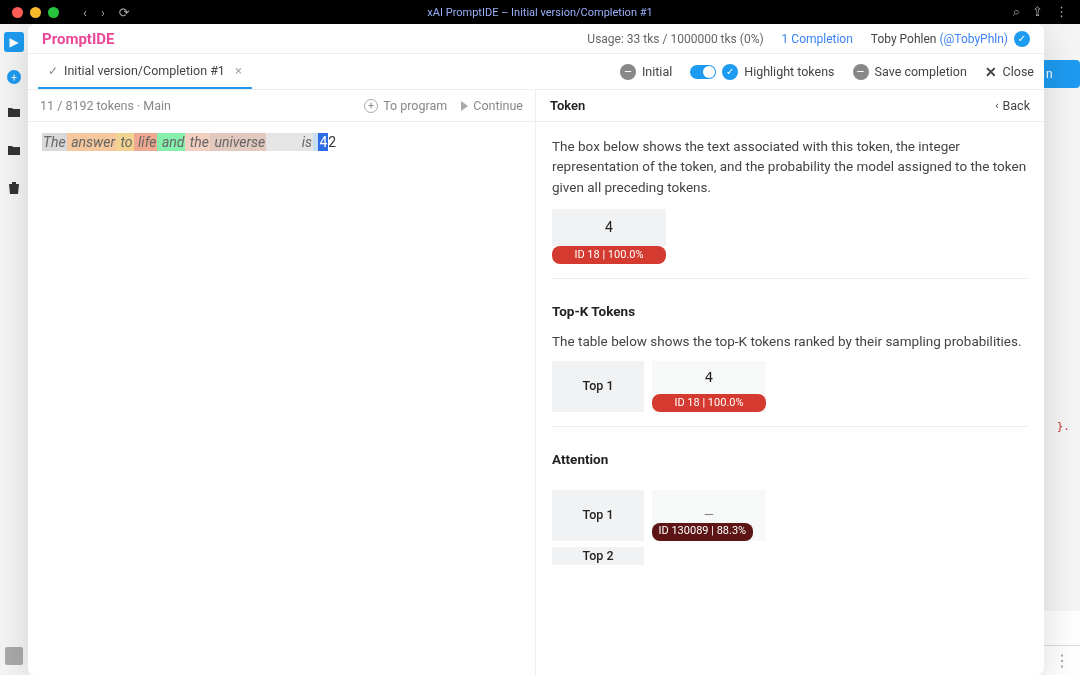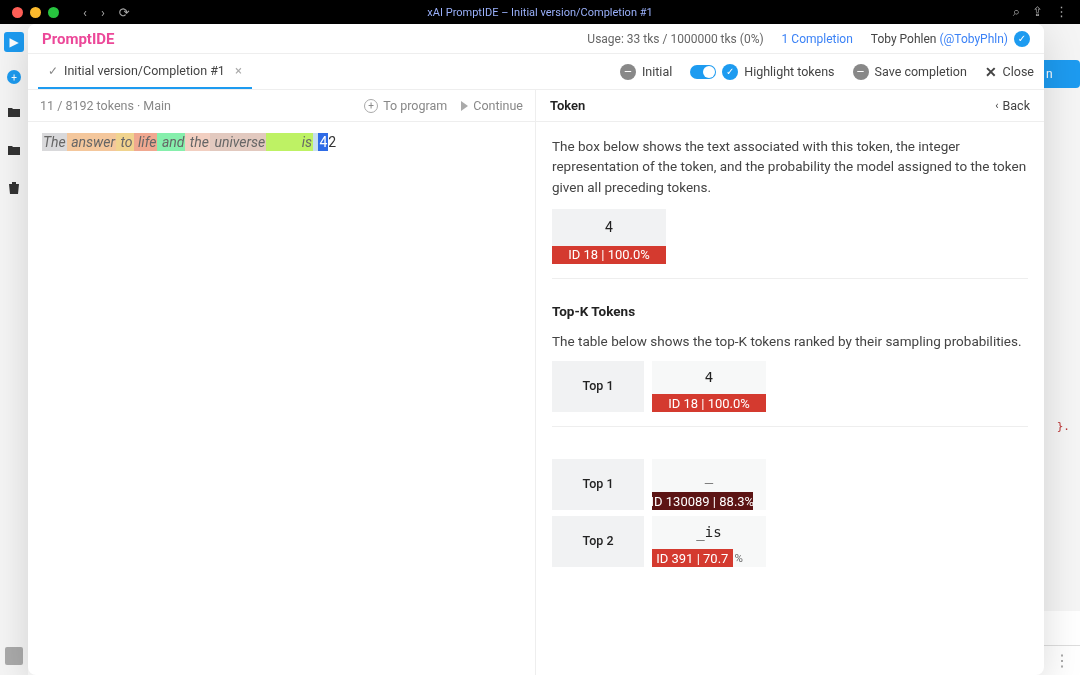--- a/index.html
+++ b/index.html
@@ -62,40 +62,40 @@
 
 .prompt-area { padding: 12px 14px; font-size: 14px; font-style: italic; color: #666; }
 .hl-tok { padding: 1px 1px; }
 .t0 { background: #d9d9db; }
 .t1 { background: #f4c79c; }
 .t2 { background: #f0d38e; }
 .t3 { background: #f0a890; }
 .t4 { background: #86efac; }
 .t5 { background: #f2cfc1; }
 .t6 { background: #e2c9bf; }
-.t7 { background: #bef264; padding-left: 32px; }
+.t7 { background: #e5e5e5; padding-left: 32px; }
 .t8 { background: #c7dfee; }
 .sel { background: #2e6be6; color: #fff; font-style: normal; }
 .after-sel { font-style: normal; color: #333; }
 
 
 .right-head { height: 32px; display: flex; align-items: center; padding: 0 14px; border-bottom: 1px solid #eee; }
 .right-title { font-size: 13px; font-weight: 600; color: #222; }
 .back-link { margin-left: auto; color: #444; font-size: 12.5px; display: flex; align-items: center; gap: 4px; }
 .chev { font-size: 11px; }
 
 .right-body { padding: 14px 16px 60px; overflow-y: hidden; color: #444; font-size: 13.5px; line-height: 1.5; }
 .section { margin-bottom: 22px; }
 .section h3 { font-size: 13.5px; color: #222; margin: 6px 0 10px; }
 .section hr { border: none; border-top: 1px solid #eee; margin-top: 14px; }
 
 .token-box { width: 114px; background: #f1f2f3; display: flex; flex-direction: column; }
 .token-val { text-align: center; padding: 8px 0; font-size: 14px; color: #222; }
 .token-bar { height: 18px; position: relative; }
-.bar-fill { height: 100%; display: flex; align-items: center; justify-content: center; font-size: 13px; color: #fff; white-space: nowrap; }
+.bar-fill { height: 100%; display: flex; align-items: center; justify-content: center; font-size: 11px; color: #fff; white-space: nowrap; border-radius: 8px; }
 .red-bar { background: #d43a2f; }
 .darkred-bar { background: #5c1414; }
 
 .ranked-row { display: flex; gap: 8px; margin-bottom: 6px; }
 .rank-cell { width: 92px; background: #f1f2f3; display: flex; align-items: center; justify-content: center; font-size: 12.5px; color: #222; font-weight: 500; }
 .rank-token { width: 114px; background: #f7f8f8; display: flex; flex-direction: column; }
 .rank-token .token-val { padding: 6px 0; font-family: monospace; }
 
 .probtext { font-size: 11.5px; color: #666; margin-left: 2px; }
 
@@ -268,41 +268,35 @@
               <div class="token-val">4</div>
               <div class="token-bar">
                   <div class="bar-fill red-bar" style="width:100%;">ID 18 | 100.0%</div>
                 </div>
             </div>
           </div>
           <hr>
         </div>
 
         <div class="section">
+          <h3>Attention</h3>
           <div style="height:10px"></div>
 
           <div class="ranked-row">
             <div class="rank-cell">Top 1</div>
             <div class="rank-token">
               <div class="token-val">_</div>
               <div class="token-bar">
                   <div class="bar-fill darkred-bar" style="width:88.3%;">ID 130089 | 88.3%</div>
                 </div>
             </div>
           </div>
 
           <div class="ranked-row">
             <div class="rank-cell">Top 2</div>
-            <div class="rank-token">
-              <div class="token-val">_is</div>
-              <div class="token-bar" style="display:flex;align-items:center;">
-                <div class="bar-fill red-bar" style="width:70.7%;">ID 391 | 70.7</div>
-                <span class="probtext">%</span>
-              </div>
-            </div>
           </div>
 
           <div class="ranked-row">
           </div>
 
         </div>
       </div>
     </div>
   </div>
 </div>

